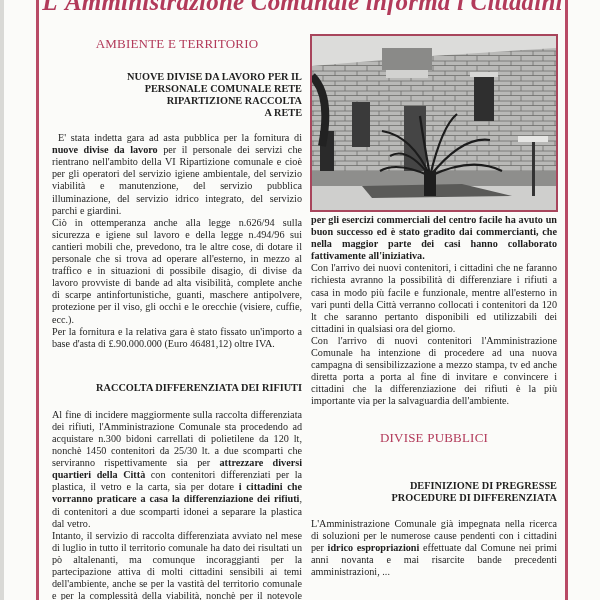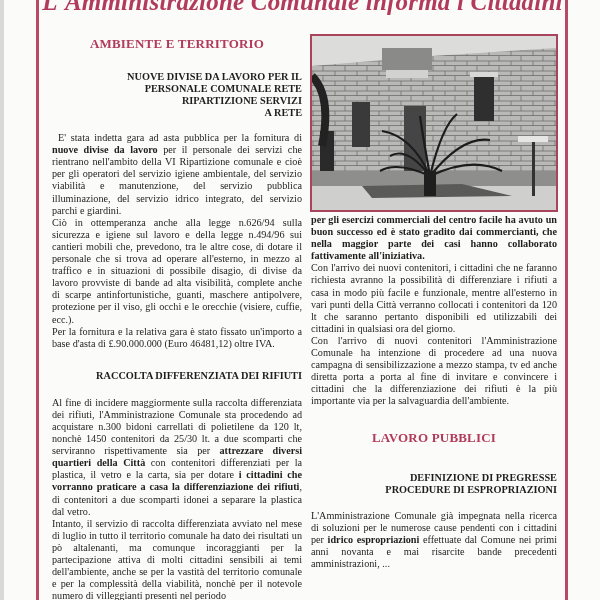--- a/index.html
+++ b/index.html
@@ -14,21 +14,21 @@
   .frame-right { position:absolute; left:565px; top:0; width:3px; height:600px; background:#b84a66; }
   .masthead {
     position:absolute; left:40px; top:-12px; width:525px; text-align:center;
     font-style:italic; font-weight:bold; font-size:25px; color:#b23a5a; letter-spacing:0.2px;
     white-space:nowrap;
   }
   .col { position:absolute; font-size:10.2px; line-height:12.1px; text-align:justify; }
   .col-left  { left:52px;  top:36px; width:250px; }
   .col-right { left:311px; top:214px; width:246px; }
   .section-title {
-    text-align:center; color:#b23a5a; font-weight:bold; font-size:13px; letter-spacing:0.2px;
+    text-align:center; color:#b23a5a; font-weight:normal; font-size:13px; letter-spacing:0.2px;
   }
   .article-title { text-align:right; font-weight:bold; font-size:10.3px; line-height:12px; }
   .col p { margin:0; }
   .indent { text-indent:6px; }
   b { font-weight:bold; }
   .photo {
     position:absolute; left:310px; top:34px; width:248px; height:178px;
     border:2px solid #a8455c; box-sizing:border-box; overflow:hidden; background:#9a9a9a;
   }
   .photo svg { display:block; }
@@ -41,29 +41,29 @@
 <div class="frame-right"></div>
 
 <div class="masthead">L'Amministrazione Comunale informa i Cittadini</div>
 
 <div class="col col-left">
   <div class="section-title" style="margin-top:2px;">AMBIENTE E TERRITORIO</div>
 
   <div class="article-title" style="margin-top:21px;">
     <div>NUOVE DIVISE DA LAVORO PER IL</div>
     <div>PERSONALE COMUNALE  RETE</div>
-    <div>RIPARTIZIONE  SERVIZI</div>
+    <div>RIPARTIZIONE  RACCOLTA</div>
     <div>A RETE</div>
   </div>
 
   <p class="indent" style="margin-top:13px;"><span>E' stata indetta gara ad asta pubblica per la fornitura di </span><b>nuove divise da lavoro</b><span> per il personale dei servizi che rientrano nell'ambito della VI Ripartizione comunale e cioè per gli operatori del servizio igiene ambientale, del servizio viabilità e manutenzione, del servizio pubblica illuminazione, del servizio idrico integrato, del servizio parchi e giardini.</span></p>
   <p>Ciò in ottemperanza anche alla legge n.626/94 sulla sicurezza e igiene sul lavoro e della legge n.494/96 sui cantieri mobili che, prevedono, tra le altre cose, di dotare il personale che si trova ad operare all'esterno, in mezzo al traffico e in situazioni di possibile disagio, di divise da lavoro provviste di bande ad alta visibilità, complete anche di scarpe antinfortunistiche, guanti, maschere antipolvere, protezione per il viso, gli occhi e le orecchie (visiere, cuffie, ecc.).</p>
   <p>Per la fornitura e la relativa gara è stato fissato un'importo a base d'asta di £.90.000.000 (Euro 46481,12) oltre IVA.</p>
 
-  <div class="article-title" style="margin-top:20px;">RACCOLTA DIFFERENZIATA DEI RIFIUTI</div>
+  <div class="article-title" style="margin-top:32px;">RACCOLTA DIFFERENZIATA DEI RIFIUTI</div>
 
   <p style="margin-top:15px;"><span>Al fine di incidere maggiormente sulla raccolta differenziata dei rifiuti, l'Amministrazione Comunale sta procedendo ad acquistare n.300 bidoni carrellati di polietilene da 120 lt, nonchè 1450 contenitori da 25/30 lt. a due scomparti che serviranno rispettivamente sia per </span><b>attrezzare diversi quartieri della Città</b><span> con contenitori differenziati per la plastica, il vetro e la carta, sia per dotare </span><b>i cittadini che vorranno praticare a casa la differenziazione dei rifiuti</b><span>, di contenitori a due scomparti idonei a separare la plastica dal vetro.</span></p>
   <p>Intanto, il servizio di raccolta differenziata avviato nel mese di luglio in tutto il territorio comunale ha dato dei risultati un pò altalenanti, ma comunque incoraggianti per la partecipazione attiva di molti cittadini sensibili ai temi dell'ambiente, anche se per la vastità del territorio comunale e per la complessità della viabilità, nonchè per il notevole numero di villeggianti presenti nel periodo</p>
 </div>
 
 <div class="photo">
   <svg width="244" height="174" viewBox="0 0 244 174">
     <defs>
       <pattern id="bricks" width="22" height="10" patternUnits="userSpaceOnUse">
         <rect width="22" height="10" fill="#b9b9b7"></rect>
@@ -96,21 +96,21 @@
     <rect x="220" y="100" width="3" height="60" fill="#333"></rect>
     <rect x="206" y="100" width="30" height="6" fill="#e6e6e4"></rect>
   </svg>
 </div>
 
 <div class="col col-right">
   <p><b>per gli esercizi commerciali del centro facile ha avuto un buon successo ed è stato gradito dai commercianti, che  nella maggior parte dei casi hanno collaborato fattivamente all'iniziativa.</b></p>
   <p>Con l'arrivo dei nuovi contenitori, i cittadini che ne faranno richiesta avranno la possibilità di differenziare i rifiuti  a casa in modo più facile e funzionale, mentre all'esterno in vari punti della Città verranno collocati i contenitori da 120 lt che saranno pertanto disponibili  ed utilizzabili dei cittadini in qualsiasi ora del giorno.</p>
   <p>Con l'arrivo di nuovi contenitori l'Amministrazione Comunale ha intenzione di procedere ad una nuova campagna di sensibilizzazione a mezzo stampa, tv ed anche diretta porta a porta al fine di invitare e convincere  i cittadini che la differenziazione dei rifiuti è la più importante via per la salvaguardia dell'ambiente.</p>
 
-  <div class="section-title" style="margin-top:24px;">LAVORO PUBBLICI</div>
+  <div class="section-title" style="margin-top:24px;">DIVISE PUBBLICI</div>
 
-  <div class="article-title" style="margin-top:28px;">
+  <div class="article-title" style="margin-top:36px;">
     <div>DEFINIZIONE DI PREGRESSE</div>
-    <div>PROCEDURE DI ESPROPRIAZIONI</div>
+    <div>PROCEDURE DI DIFFERENZIATA</div>
   </div>
 
   <p style="margin-top:14px;"><span>L'Amministrazione Comunale già impegnata nella ricerca di soluzioni per le numerose cause pendenti con i cittadini per </span><b>idrico espropriazioni</b><span> effettuate dal Comune nei primi anni novanta e mai risarcite bande precedenti amministrazioni, ...</span></p>
 </div>
 
 </body></html>

